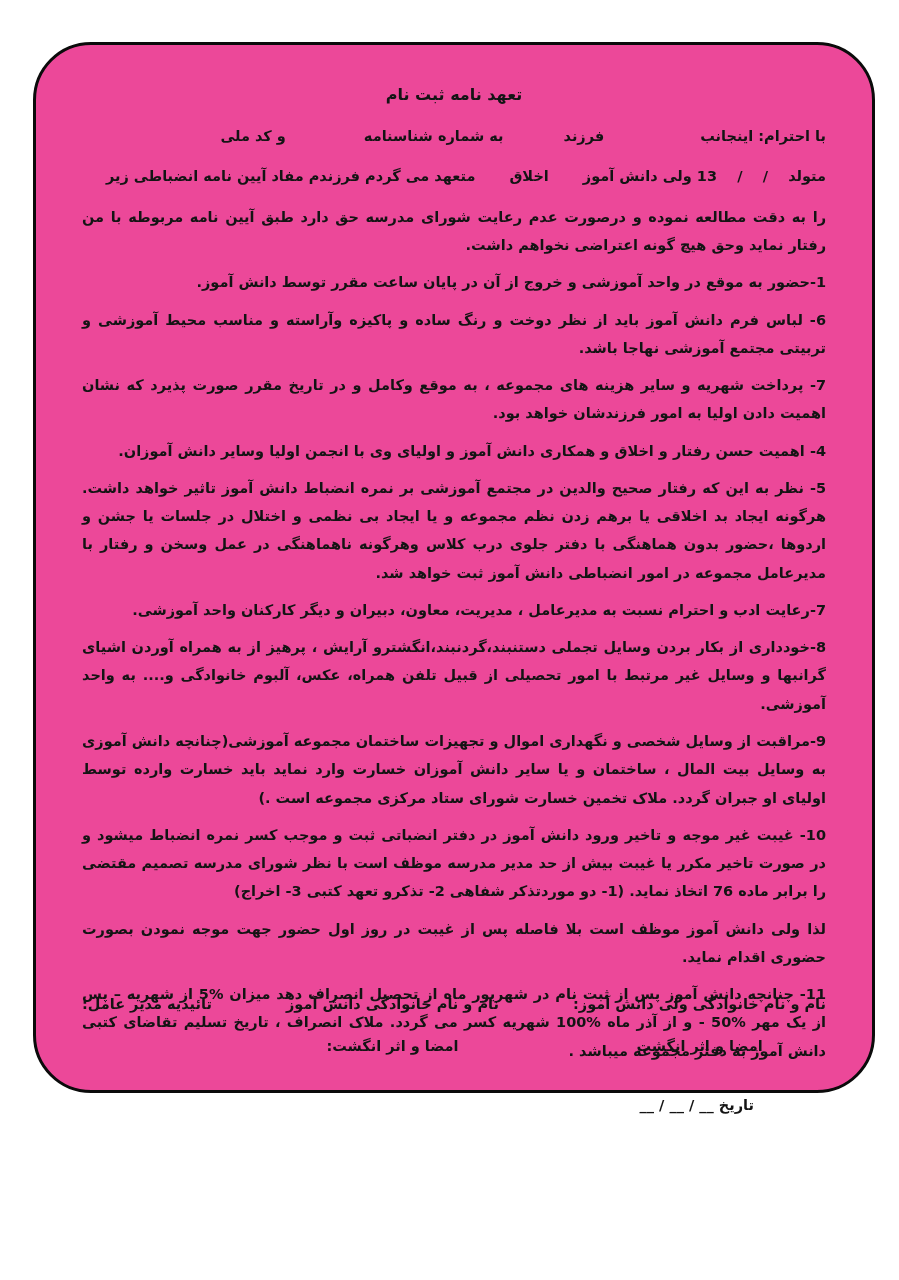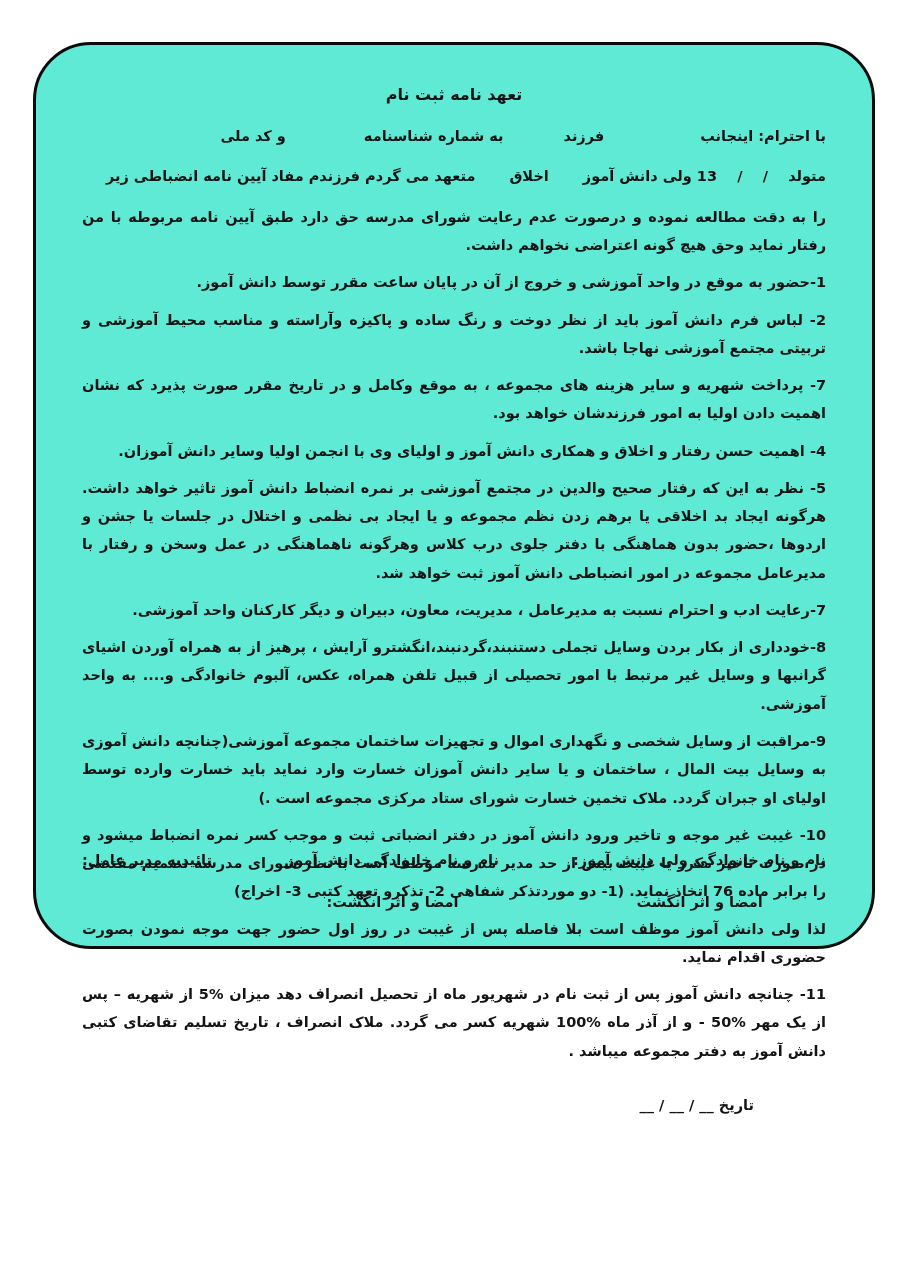--- a/index.html
+++ b/index.html
@@ -1,24 +1,24 @@
 <!DOCTYPE html>
 <html lang="fa" dir="rtl"><head>
 <meta charset="utf-8">
 <style>
   html,body { margin:0; padding:0; background:#ffffff; }
   body { width:899px; height:1280px; position:relative; overflow:hidden; }
 
   .frame {
     position:absolute; left:33px; top:42px;
-    width:842px; height:907px;
+    width:842px; height:1051px;
     border:3px solid #0b0b0b;
     border-radius:58px;
     box-sizing:border-box;
-    background:#5eead4;
+    background:#ec4899;
   }
 
   .content {
     position:absolute; inset:0;
     box-sizing:border-box;
     padding:34px 46px 30px 46px;
     direction:rtl;
     font-family:"DejaVu Sans", sans-serif;
     font-weight:bold;
     font-size:14.5px;
@@ -71,21 +71,21 @@
       <span>متولد &nbsp;&nbsp; / &nbsp;&nbsp; / &nbsp;&nbsp; 13 ولی دانش آموز</span>
       <span class="gap" style="width:34px"></span>
       <span>اخلاق</span>
       <span class="gap" style="width:34px"></span>
       <span>متعهد می گردم فرزندم مفاد آیین نامه انضباطی زیر</span>
     </div>
 
     <p>را به دقت مطالعه نموده و درصورت عدم رعایت شورای مدرسه حق دارد طبق آیین نامه مربوطه با من رفتار نماید وحق هیچ گونه اعتراضی نخواهم داشت.</p>
 
     <p>1-حضور به موقع در واحد آموزشی و خروج از آن در پایان ساعت مقرر توسط دانش آموز.</p>
-    <p>2- لباس فرم دانش آموز باید از نظر دوخت و رنگ ساده و پاکیزه وآراسته و مناسب محیط آموزشی و تربیتی مجتمع آموزشی نهاجا باشد.</p>
+    <p>6- لباس فرم دانش آموز باید از نظر دوخت و رنگ ساده و پاکیزه وآراسته و مناسب محیط آموزشی و تربیتی مجتمع آموزشی نهاجا باشد.</p>
     <p>7- پرداخت شهریه و سایر هزینه های مجموعه ، به موقع وکامل و در تاریخ مقرر صورت پذیرد که نشان اهمیت دادن اولیا به امور فرزندشان خواهد بود.</p>
     <p>4- اهمیت حسن رفتار و اخلاق و همکاری دانش آموز و اولیای وی با انجمن اولیا وسایر دانش آموزان.</p>
     <p>5- نظر به این که رفتار صحیح والدین در مجتمع آموزشی بر نمره انضباط دانش آموز تاثیر خواهد داشت. هرگونه ایجاد بد اخلاقی یا برهم زدن نظم مجموعه و یا ایجاد بی نظمی و اختلال در جلسات یا جشن و اردوها ،حضور بدون هماهنگی با دفتر جلوی درب کلاس وهرگونه ناهماهنگی در عمل وسخن و رفتار با مدیرعامل مجموعه در امور انضباطی دانش آموز ثبت خواهد شد.</p>
     <p>7-رعایت ادب و احترام نسبت به مدیرعامل ، مدیریت، معاون، دبیران و دیگر کارکنان واحد آموزشی.</p>
     <p>8-خودداری از بکار بردن وسایل تجملی دستنبند،گردنبند،انگشترو آرایش ، پرهیز از به همراه آوردن اشیای گرانبها و وسایل غیر مرتبط با امور تحصیلی از قبیل تلفن همراه، عکس، آلبوم خانوادگی و.... به واحد آموزشی.</p>
     <p>9-مراقبت از وسایل شخصی و نگهداری اموال و تجهیزات ساختمان مجموعه آموزشی(چنانچه دانش آموزی به وسایل بیت المال ، ساختمان و یا سایر دانش آموزان خسارت وارد نماید باید خسارت وارده توسط اولیای او جبران گردد. ملاک تخمین خسارت شورای ستاد مرکزی مجموعه است .)</p>
     <p>10- غیبت غیر موجه و تاخیر ورود  دانش آموز در دفتر انضباتی ثبت و موجب کسر نمره انضباط میشود و در صورت تاخیر مکرر یا غیبت بیش از حد مدیر مدرسه موظف است با نظر شورای مدرسه تصمیم مقتضی را برابر ماده 76 اتخاذ نماید. (1- دو موردتذکر شفاهی 2- تذکرو تعهد کتبی 3- اخراج)</p>
     <p>لذا ولی دانش آموز موظف است بلا فاصله پس از غیبت در روز اول حضور جهت موجه نمودن بصورت حضوری اقدام نماید.</p>
     <p>11-  چنانچه دانش آموز پس از ثبت نام در شهریور ماه از تحصیل  انصراف دهد میزان %5 از شهریه – پس از یک مهر %50 - و از آذر ماه %100 شهریه کسر می گردد. ملاک انصراف ، تاریخ تسلیم تقاضای کتبی دانش آموز به دفتر مجموعه  میباشد .</p>
 

